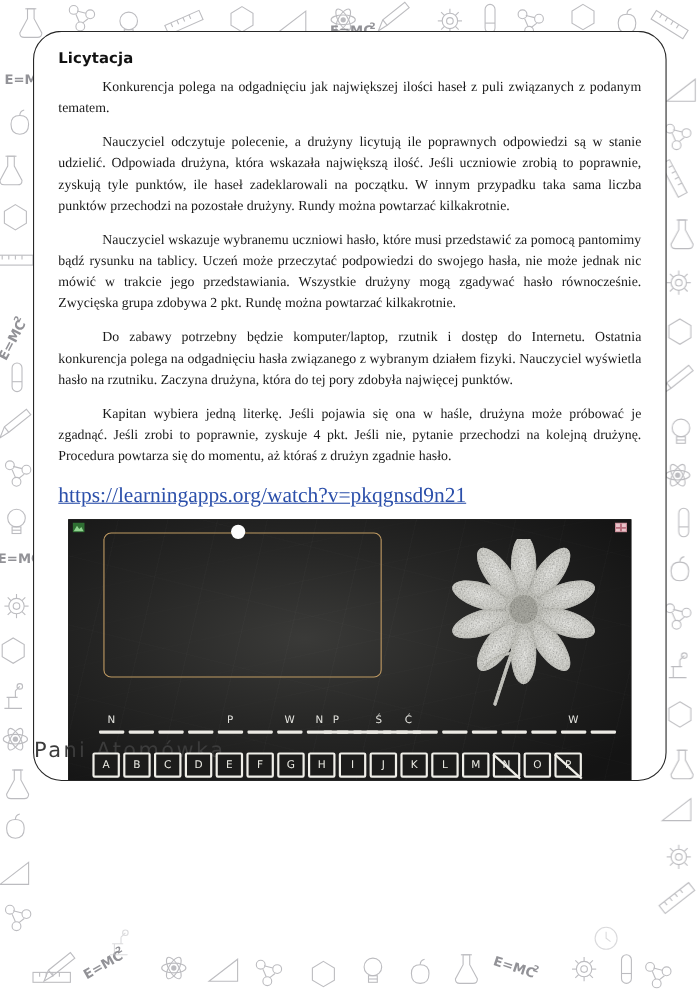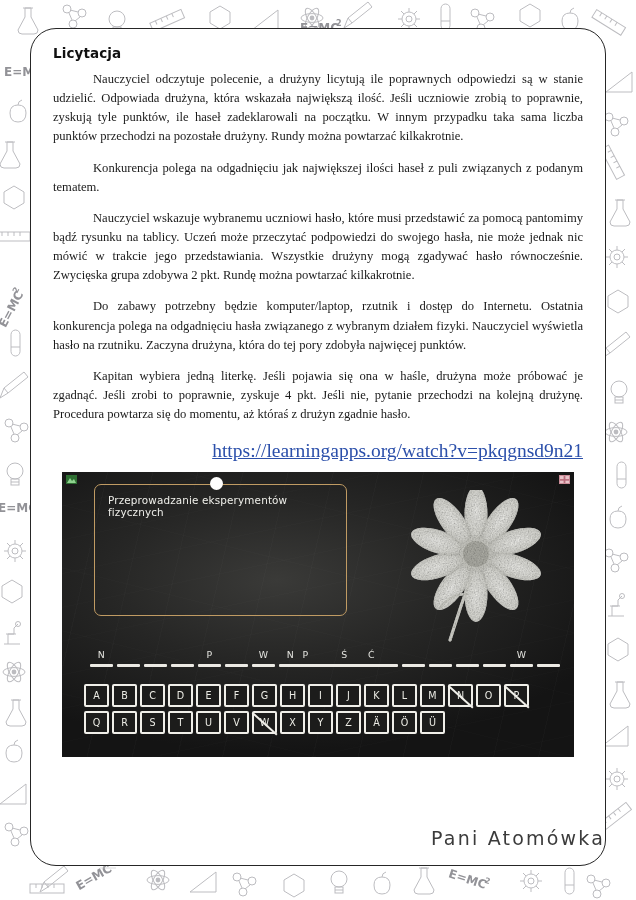--- a/index.html
+++ b/index.html
@@ -16,21 +16,21 @@
     position:absolute;inset:0;
     background:#ffffff;
     z-index:0;
   }
   #doodle-bg svg{display:block;width:636px;height:900px;}
 
   
   #page-card{
     position:absolute;
     left:30px;top:28px;
-    width:576px;height:838px;
+    width:576px;height:682px;
     background:#ffffff;
     border:1.6px solid #262626;
     border-radius:26px;
     box-sizing:border-box;
     z-index:2;
     overflow:hidden;
   }
   #card-inner{
     padding:16px 22px 0 22px;
   }
@@ -50,21 +50,21 @@
     font-size:12.6px;
     line-height:1.52;
     color:#1a1a1a;
     text-align:justify;
     text-indent:40px;
     margin:0 0 12px 0;
   }
   p.para.tight{margin-bottom:10px;}
 
   .link-wrap{
-    text-align:right;
+    text-align:left;
     margin:16px 0 10px 0;
   }
   a.bigurl{
     font-family:"Liberation Serif", serif;
     font-size:19.5px;
     color:#2b4faa;
     text-decoration:underline;
   }
 
   
@@ -183,21 +183,21 @@
     background:#f0efe9;
     transform-origin:0 0;
     transform:rotate(42deg);
   }
 
   
   #signature{
     position:absolute;
     left:0;right:0;
     bottom:16px;
-    text-align:right;
+    text-align:left;
     font-family:"DejaVu Sans", sans-serif;
     font-size:19px;
     color:#3b3b3b;
     letter-spacing:2.2px;
     z-index:3;
   }
 </style>
 </head>
 <body>
 
@@ -367,22 +367,22 @@
       <use href="#d-micro" x="96" y="844" opacity="0.55"></use>
       <use href="#d-clock" x="540" y="842" opacity="0.55"></use>
     </g>
   </svg>
 </div>
 
 <div id="page-card">
   <div id="card-inner">
 
     <h2 class="section-head">Licytacja</h2>
+    <p class="para">Konkurencja polega na odgadnięciu jak największej ilości haseł z puli związanych z podanym tematem.</p>
     <p class="para">Nauczyciel odczytuje polecenie, a drużyny licytują ile poprawnych odpowiedzi są w stanie udzielić. Odpowiada drużyna, która wskazała największą ilość. Jeśli uczniowie zrobią to poprawnie, zyskują tyle punktów, ile haseł zadeklarowali na początku. W innym przypadku taka sama liczba punktów przechodzi na pozostałe drużyny. Rundy można powtarzać kilkakrotnie.</p>
-    <p class="para">Konkurencja polega na odgadnięciu jak największej ilości haseł z puli związanych z podanym tematem.</p>
 
     <p class="para">Nauczyciel wskazuje wybranemu uczniowi hasło, które musi przedstawić za pomocą pantomimy bądź rysunku na tablicy. Uczeń może przeczytać podpowiedzi do swojego hasła, nie może jednak nic mówić w trakcie jego przedstawiania. Wszystkie drużyny mogą zgadywać hasło równocześnie. Zwycięska grupa zdobywa 2 pkt. Rundę można powtarzać kilkakrotnie.</p>
 
     <p class="para">Do zabawy potrzebny będzie komputer/laptop, rzutnik i dostęp do Internetu. Ostatnia konkurencja polega na odgadnięciu hasła związanego z wybranym działem fizyki. Nauczyciel wyświetla hasło na rzutniku. Zaczyna drużyna, która do tej pory zdobyła najwięcej punktów.</p>
     <p class="para tight">Kapitan wybiera jedną literkę. Jeśli pojawia się ona w haśle, drużyna może próbować je zgadnąć. Jeśli zrobi to poprawnie, zyskuje 4 pkt. Jeśli nie, pytanie przechodzi na kolejną drużynę. Procedura powtarza się do momentu, aż któraś z drużyn zgadnie hasło.</p>
 
     <div class="link-wrap">
       <a class="bigurl" href="#">https://learningapps.org/watch?v=pkqgnsd9n21</a>
     </div>
 
@@ -396,21 +396,20 @@
       </svg>
       <svg class="corner-icon" id="icon-pink" viewBox="0 0 11 9">
         <rect x="0" y="0" width="11" height="9" fill="#c98b97"></rect>
         <rect x="1" y="1" width="9" height="7" fill="#e8c3c9"></rect>
         <rect x="4.6" y="1" width="1.8" height="7" fill="#b86d7c"></rect>
         <rect x="1" y="4.1" width="9" height="1.6" fill="#b86d7c"></rect>
       </svg>
 
       <div id="q-card"></div>
       <div id="q-dot"></div>
-      <div id="q-text">Przeprowadzanie eksperymentów fizycznych</div>
 
       <svg id="flower" viewBox="0 0 136 160">
         <defs>
           <radialGradient id="pet" cx="50%" cy="45%" r="60%">
             <stop offset="0%" stop-color="#f2f2ee"></stop>
             <stop offset="70%" stop-color="#dcdcd6"></stop>
             <stop offset="100%" stop-color="#b9b9b2"></stop>
           </radialGradient>
           <filter id="grain">
             <feTurbulence type="fractalNoise" baseFrequency="0.75" numOctaves="3" result="n"></feTurbulence>

